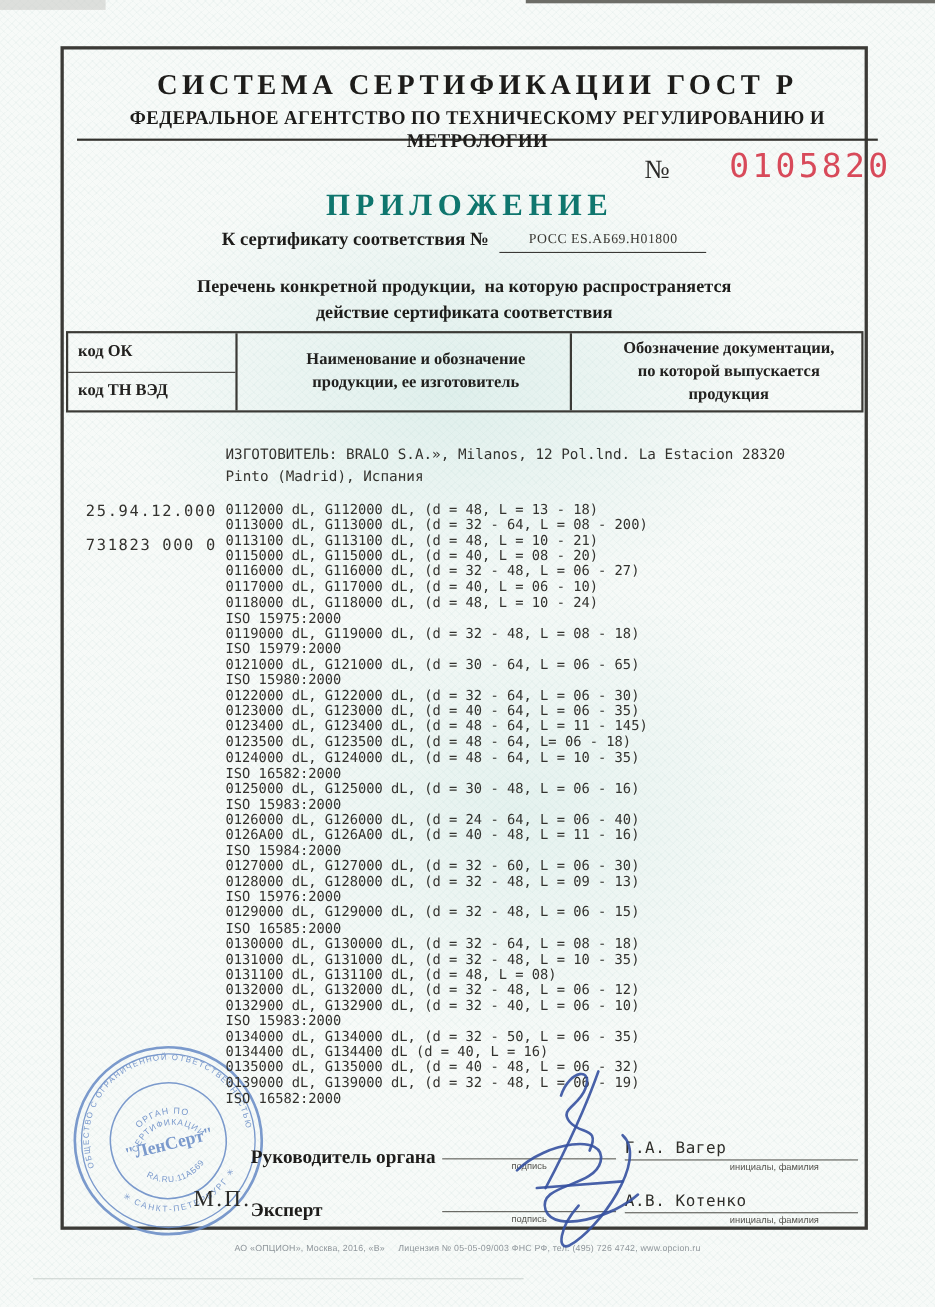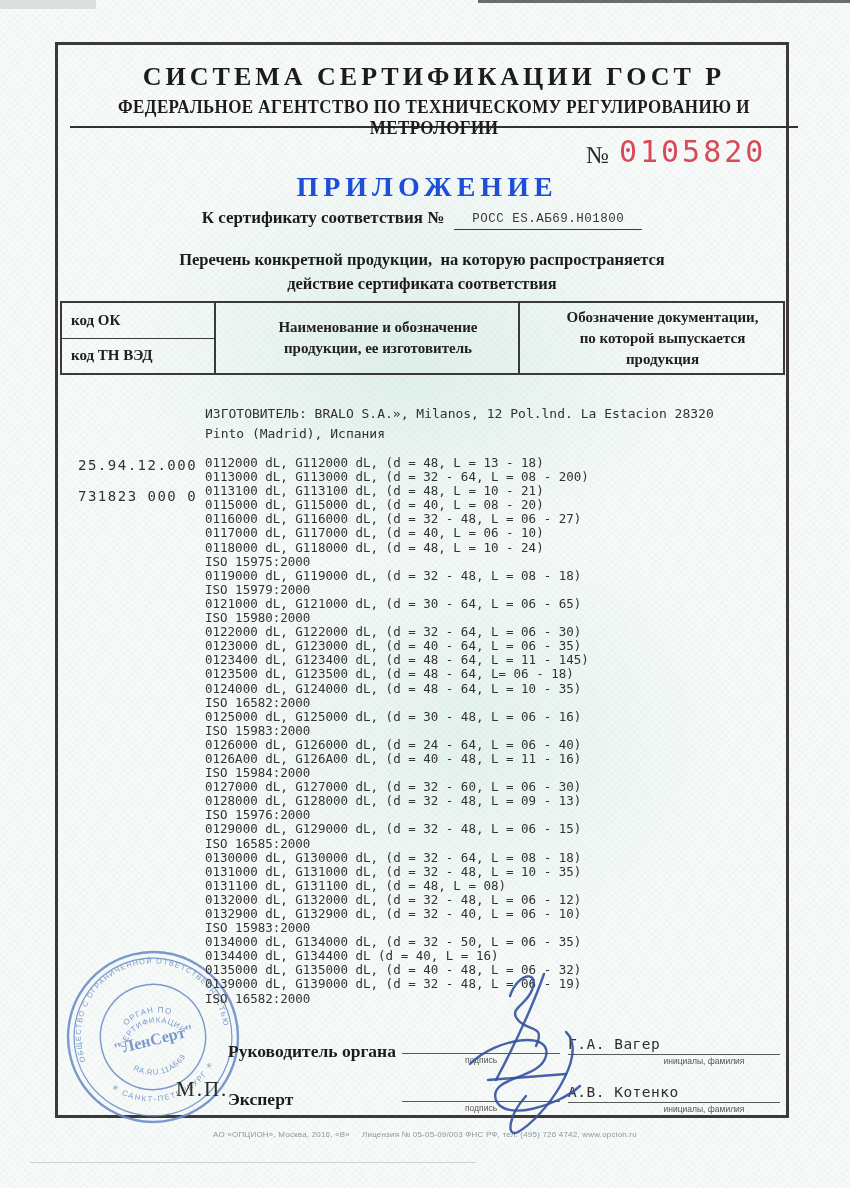--- a/index.html
+++ b/index.html
@@ -33,36 +33,36 @@
   .hdr-agency{
     margin-top:6px;font-size:17px;font-weight:bold;letter-spacing:0.4px;color:#1d1c1a;
     transform:scaleY(1.05);
   }
   .formno{
     position:absolute;left:528px;top:92px;display:flex;align-items:flex-end;gap:10px;
   }
   .formno-label{font-size:24px;color:#2a2927;line-height:1;}
   .formno-value{
     font-family:"DejaVu Sans Mono",monospace;font-size:30px;line-height:1;
-    letter-spacing:3px;color:#d84a5a;
+    letter-spacing:3px;color:#d84a5a;margin-left:44px;
   }
   .doc-title{
     position:absolute;left:0;top:126px;width:100%;text-align:center;
-    font-size:28px;font-weight:bold;letter-spacing:5px;color:#1d4ed8;padding-left:10px;box-sizing:border-box;
+    font-size:28px;font-weight:bold;letter-spacing:5px;color:#0f766e;padding-left:10px;box-sizing:border-box;
   }
   .cert-line{
     position:absolute;left:0;top:163px;width:100%;
     display:flex;justify-content:center;align-items:flex-end;gap:10px;
   }
   .cert-label{font-size:17px;font-weight:bold;color:#1d1c1a;padding-bottom:2px;}
   .cert-value-wrap{
     width:188px;border-bottom:1px solid #3a3936;text-align:center;padding-bottom:3px;
   }
   .cert-value{
-    font-family:Liberation Mono, monospace;font-size:12.5px;color:#3a3934;letter-spacing:0.5px;
+    font-family:Liberation Serif, serif;font-size:12.5px;color:#3a3934;letter-spacing:0.5px;
   }
   .subtitle{
     position:absolute;left:0;top:203px;width:100%;text-align:center;
     font-size:16.5px;font-weight:bold;line-height:24px;color:#1d1c1a;
   }
   .subtitle .l1{white-space:pre;}
   .ptable{
     position:absolute;left:2px;top:256px;width:725px;height:74px;
     border:2px solid #3b3a36;display:flex;box-sizing:border-box;
   }

